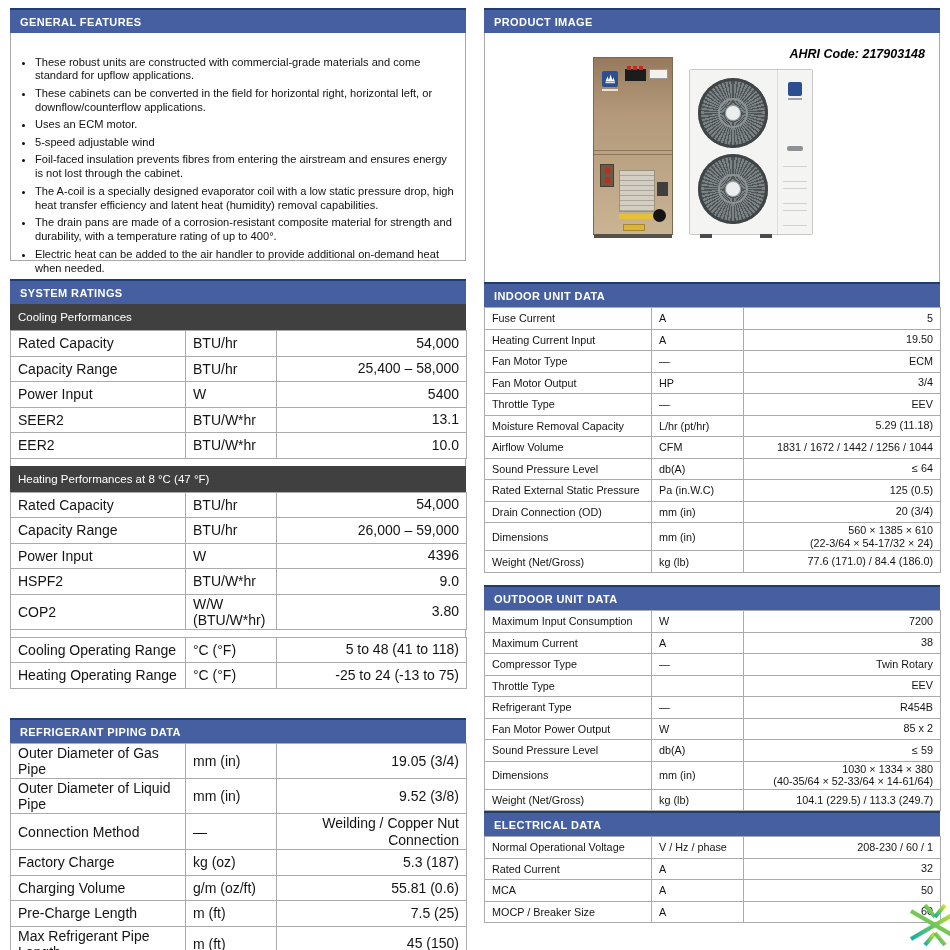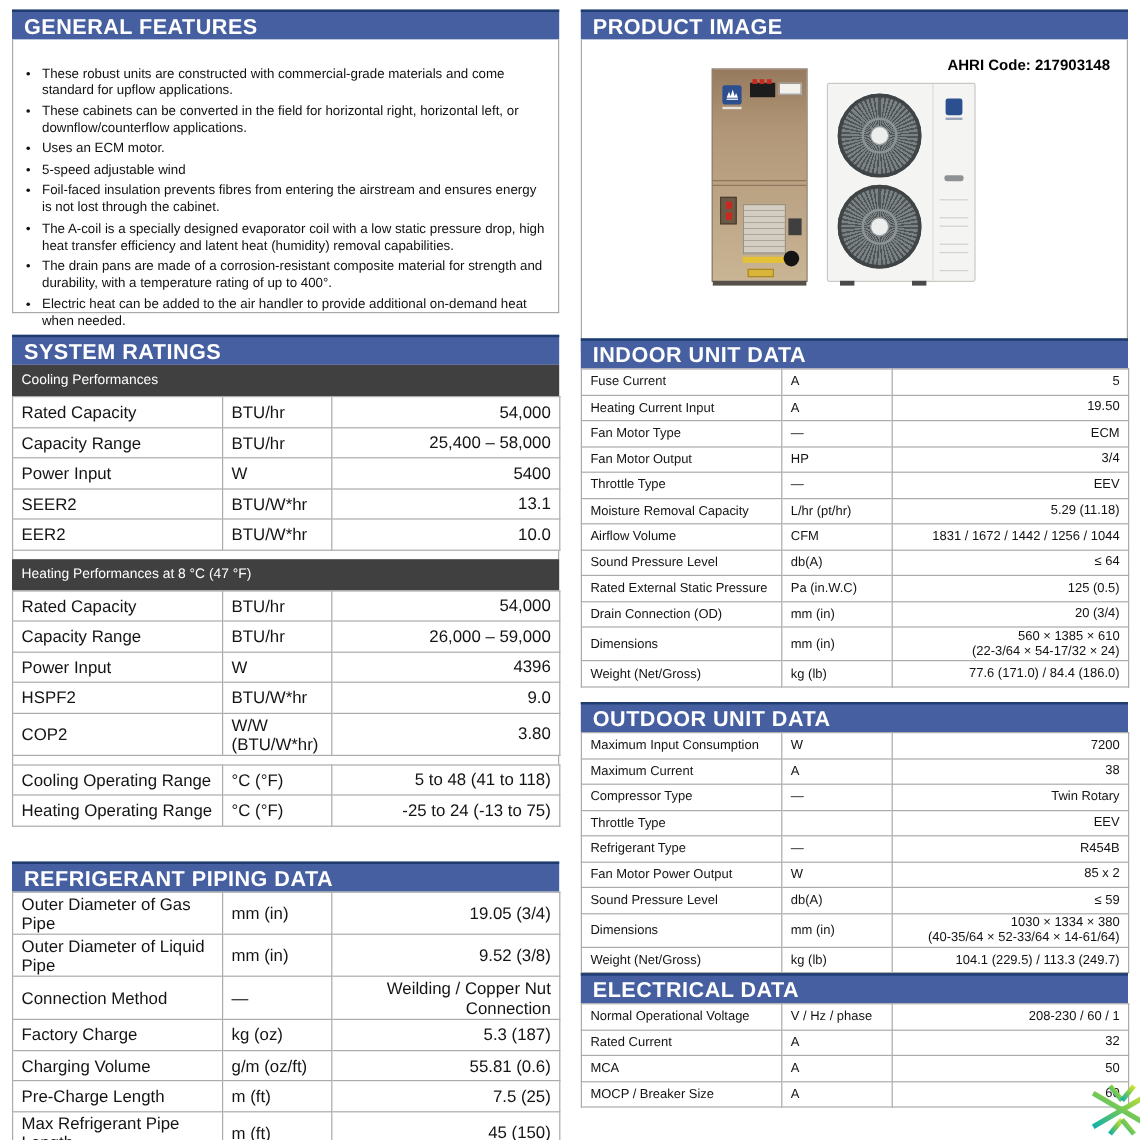--- a/index.html
+++ b/index.html
@@ -2,21 +2,21 @@
 <html><head>
 <meta charset="utf-8">
 <style>
   html,body{margin:0;padding:0;background:#fff;}
   .page{position:relative;width:950px;height:950px;background:#fff;overflow:hidden;
         font-family:"Liberation Sans","DejaVu Sans",sans-serif;color:#111;}
   section{position:absolute;width:456px;}
 
   
   .hdr{height:25px;line-height:25px;background:#455fa0;border-top:2px solid #1e3c6e;
-       color:#fff;font-weight:bold;font-size:18px;letter-spacing:.4px;padding-left:10px;
+       color:#fff;font-weight:bold;font-size:11px;letter-spacing:.4px;padding-left:10px;
        box-sizing:border-box;}
   .subhdr{height:26px;line-height:26px;background:#404040;color:#fff;font-size:11.5px;
           padding-left:8px;box-sizing:border-box;}
 
   
   table{border-collapse:collapse;width:456px;table-layout:fixed;}
   td{border:1px solid #ababab;padding:1px 0;vertical-align:middle;color:#141414;}
   td.label{padding-left:7px;}
   td.unit{padding-left:7px;}
   td.val{text-align:right;padding-right:7px;white-space:pre-line;line-height:1.18;}
@@ -26,21 +26,21 @@
   col.c1l{width:175px;} col.c2l{width:91px;} col.c3l{width:190px;}
   col.c1r{width:167px;} col.c2r{width:92px;} col.c3r{width:197px;}
 
   
   .panel-body{border:1px solid #a9a9a9;border-top:none;background:#fff;box-sizing:border-box;}
   #sec-gf .panel-body{height:228px;}
   #sec-gf ul{margin:0;padding:19px 10px 6px 24px;}
   #sec-gf li{font-size:11.1px;line-height:1.26;margin:3.5px 0;}
 
   
-  #sec-pi .panel-body{height:260px;position:relative;}
+  #sec-pi .panel-body{height:260px;position:relative;font-style:italic;}
   .ahri{position:absolute;top:14px;right:14px;font-size:12.5px;font-weight:bold;color:#000;}
 
   
   .ahu{position:absolute;left:108px;top:24px;width:80px;height:178px;
        background:linear-gradient(180deg,#977a5e 0%,#b29878 30%,#bda687 65%,#c9b494 100%);
        border:1px solid #7e6750;box-sizing:border-box;}
   .ahu-logo{position:absolute;left:8px;top:13px;width:16px;height:16px;background:#2c4f8f;border-radius:2px;}
   .ahu-logo svg{display:block;}
   .ahu-logotext{position:absolute;left:8px;top:31px;width:16px;height:2px;background:rgba(255,255,255,.75);}
   .ahu-term{position:absolute;left:31px;top:11px;width:21px;height:12px;background:#1c1c1c;}

